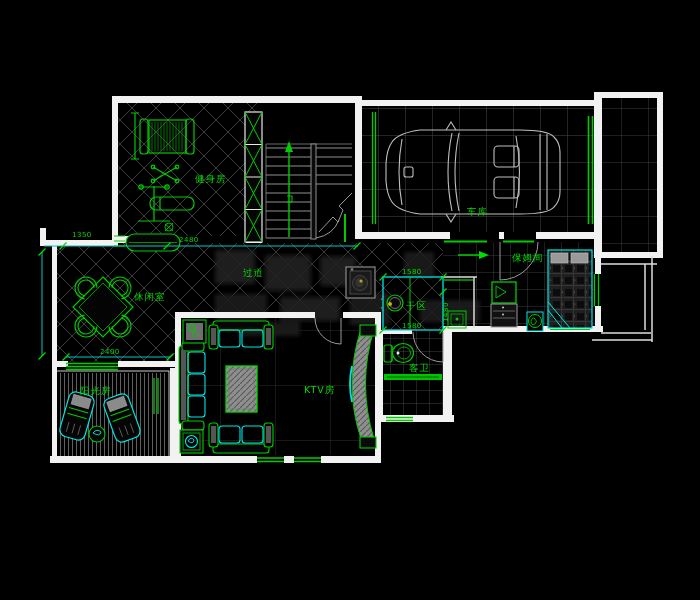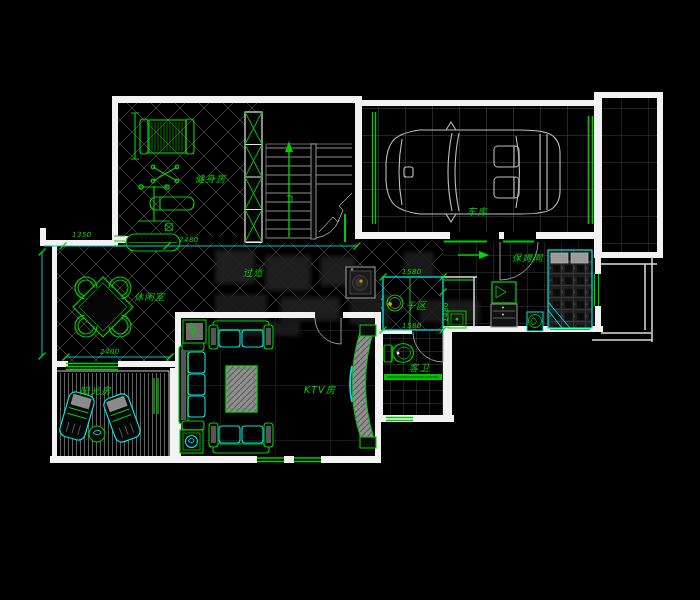--- a/index.html
+++ b/index.html
@@ -1,17 +1,17 @@
 <!DOCTYPE html>
 <html><head>
 <meta charset="utf-8">
 <style>
   html,body{margin:0;padding:0;background:#000;}
   .stage{position:relative;width:672px;height:600px;background:#000;overflow:hidden;
-         font-family:"DejaVu Sans",sans-serif;font-style:italic;}
+         font-family:"DejaVu Sans",sans-serif;}
   svg{position:absolute;left:0;top:0;}
   text{font-family:"DejaVu Sans",sans-serif;}
   .lbl{fill:#00dd00;font-size:9.5px;letter-spacing:1px;}
   .dim{fill:#00dd00;font-size:7px;letter-spacing:.5px;}
   .wall{fill:#f2f2f2;stroke:none;}
   .thinw{stroke:#dddddd;stroke-width:1.5;fill:none;}
   .gray{stroke:#999;fill:none;stroke-width:1;}
 </style>
 </head>
 <body>

